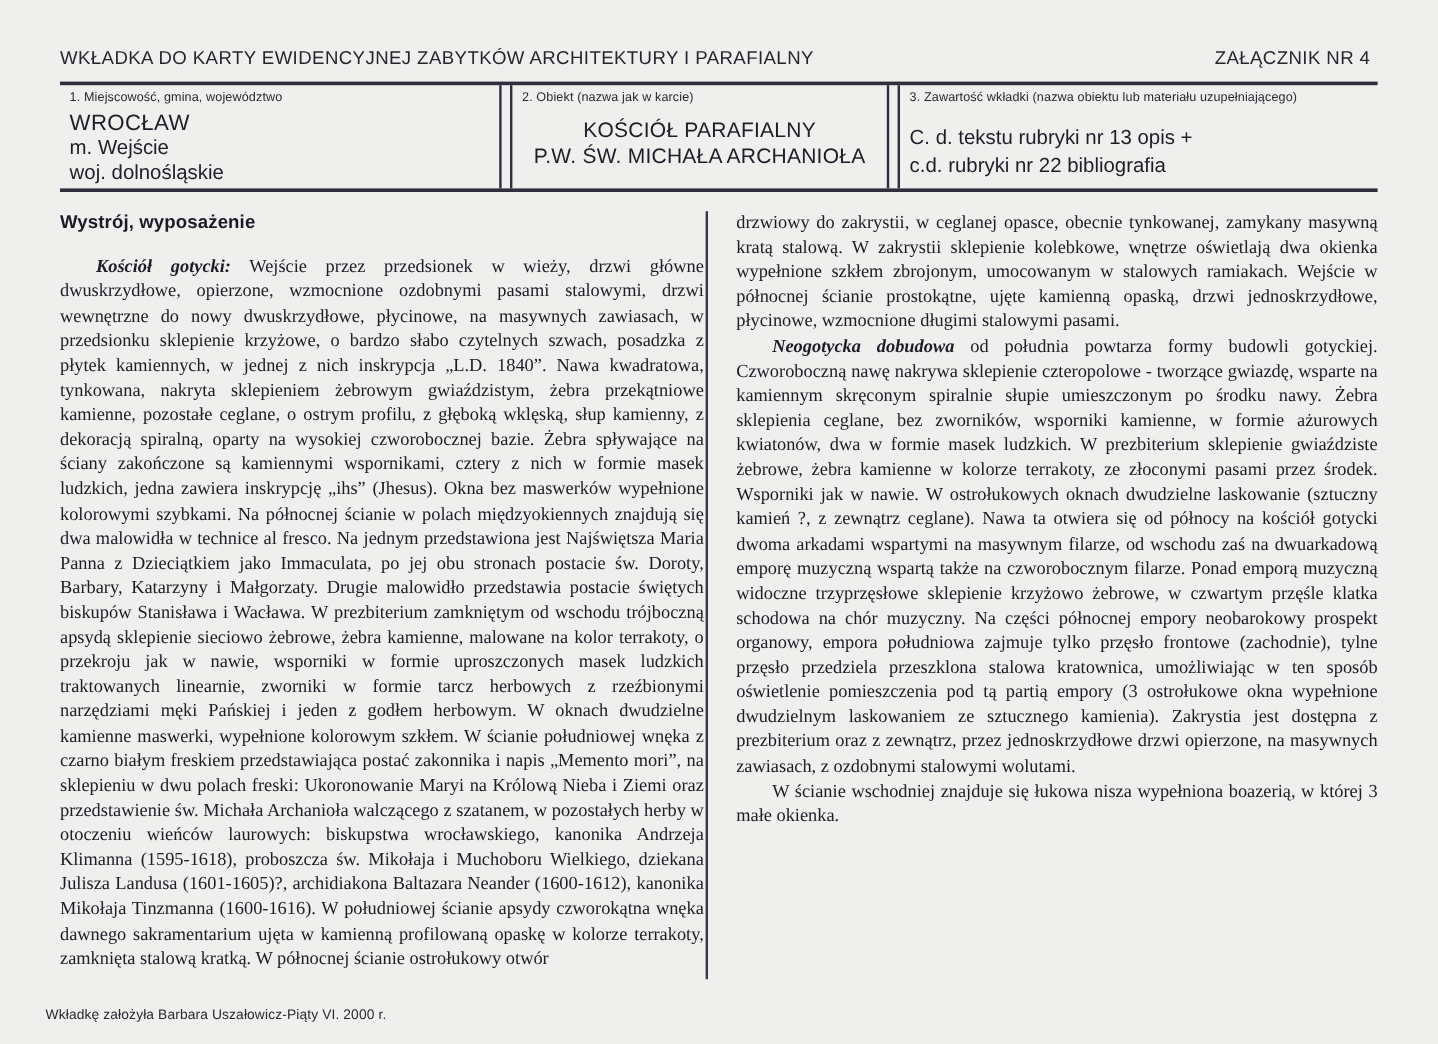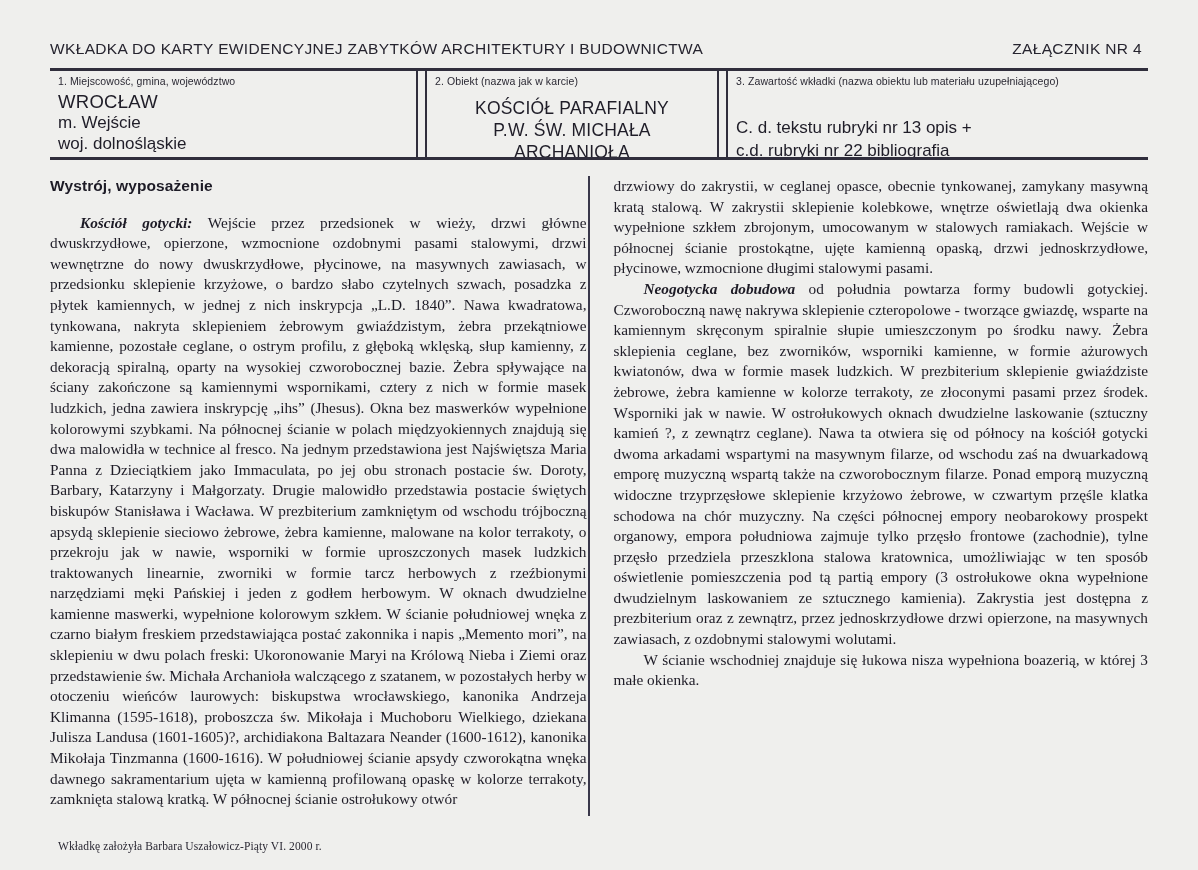--- a/index.html
+++ b/index.html
@@ -53,21 +53,21 @@
     height: 92px;
     box-sizing: border-box;
   }
   .hcell {
     position: relative;
     box-sizing: border-box;
     padding: 4px 8px 16px 8px;
     overflow: hidden;
   }
   .hcell--1 { width: 366px; }
-  .hcell--2 { width: 290px; }
+  .hcell--2 { width: 312px; }
   .hcell--3 { flex: 1 1 auto; }
 
   .hdivider {
     width: 7px;
     flex: 0 0 7px;
     border-left: 2px solid #302e3c;
     border-right: 2px solid #302e3c;
   }
 
   .hcell-label {
@@ -90,21 +90,21 @@
     letter-spacing: 0.3px;
   }
   .hcell--2 .hcell-body {
     text-align: center;
     margin-top: 9px;
     font-size: 17.5px;
     line-height: 22px;
     letter-spacing: 0.2px;
   }
   .hcell--3 .hcell-body {
-    margin-top: 28px;
+    margin-top: 15px;
     font-size: 17px;
     line-height: 23px;
   }
 
   
   .body-area {
     position: relative;
     margin-top: 16px;
     display: flex;
     height: 640px;
@@ -149,35 +149,35 @@
     margin-top: 0;
   }
   .lead {
     font-style: italic;
     font-weight: bold;
   }
 
   
   .footer {
     position: absolute;
-    left: 58px;
+    left: 38px;
     bottom: 18px;
-    font-family: Liberation Serif, serif;
+    font-family: Liberation Sans, sans-serif;
     font-size: 11.5px;
     color: #2a2833;
     letter-spacing: 0.1px;
   }
 </style>
 </head>
 <body>
 
 <div class="page">
 
   <div class="title-row">
-    <div class="doc-title">WKŁADKA DO KARTY EWIDENCYJNEJ ZABYTKÓW ARCHITEKTURY I BUDOWNICTWA</div>
+    <div class="doc-title">WKŁADKA DO KARTY EWIDENCYJNEJ ZABYTKÓW ARCHITEKTURY I PARAFIALNY</div>
     <div class="doc-annex">ZAŁĄCZNIK NR 4</div>
   </div>
 
   <div class="header-table">
 
     <div class="hcell hcell--1">
       <div class="hcell-label">1. Miejscowość, gmina, województwo</div>
       <div class="hcell-body">
         <div class="big">WROCŁAW</div>
         <div>m. Wejście</div>

